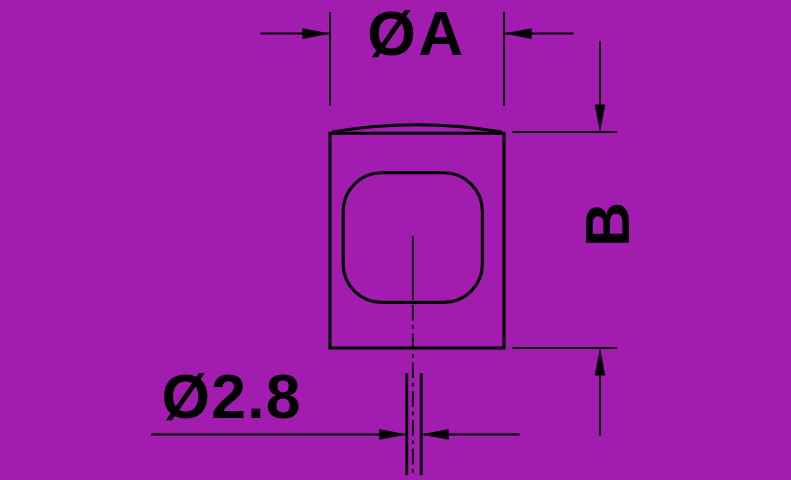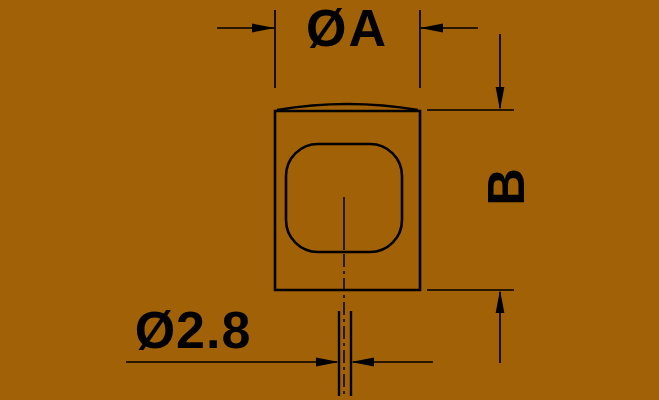--- a/index.html
+++ b/index.html
@@ -1,21 +1,21 @@
 <!DOCTYPE html>
 <html><head>
 <meta charset="utf-8">
 <style>
   * { margin: 0; padding: 0; box-sizing: border-box; }
   html, body { background: #ffffff; }
   .drawing-page {
     position: relative;
     width: 659px;
     height: 400px;
-    background: #a16207;
+    background: #a21caf;
     overflow: hidden;
   }
   .drawing-page svg { display: block; width: 659px; height: 400px; }
   .dim-label {
     font-family: "Liberation Sans", "DejaVu Sans", sans-serif;
     font-weight: bold;
     fill: #000000;
   }
 </style>
 </head>

